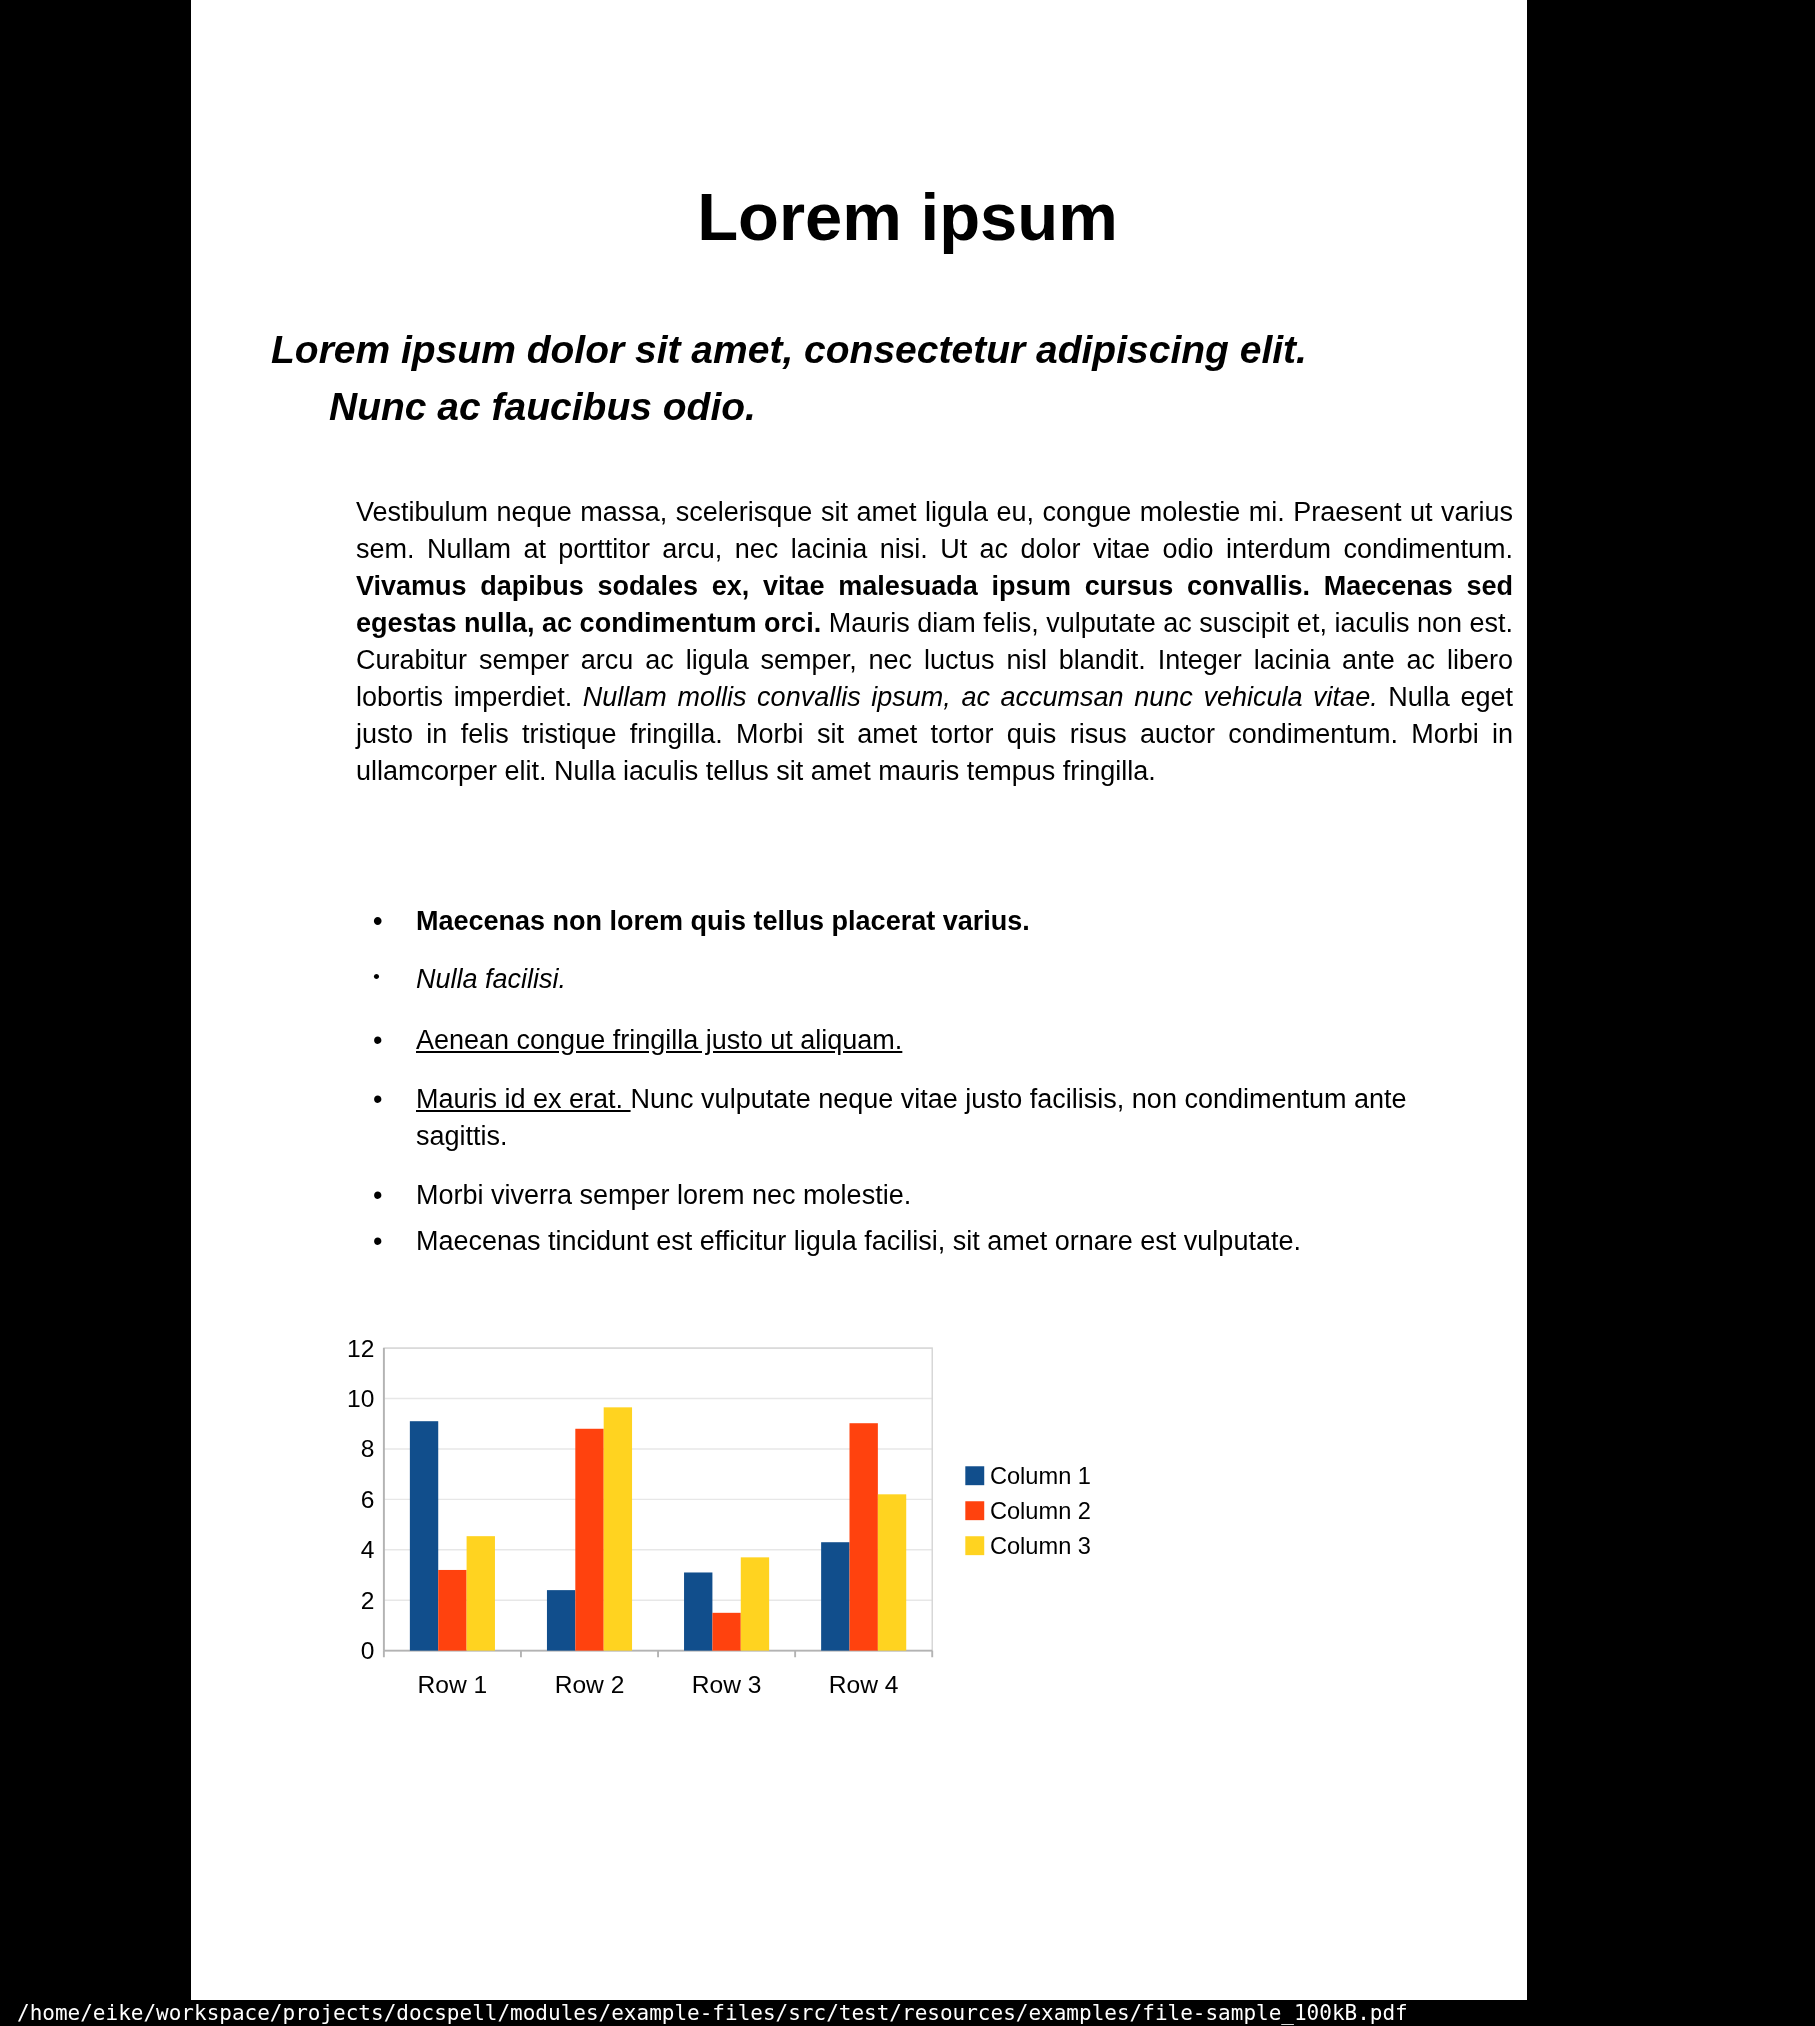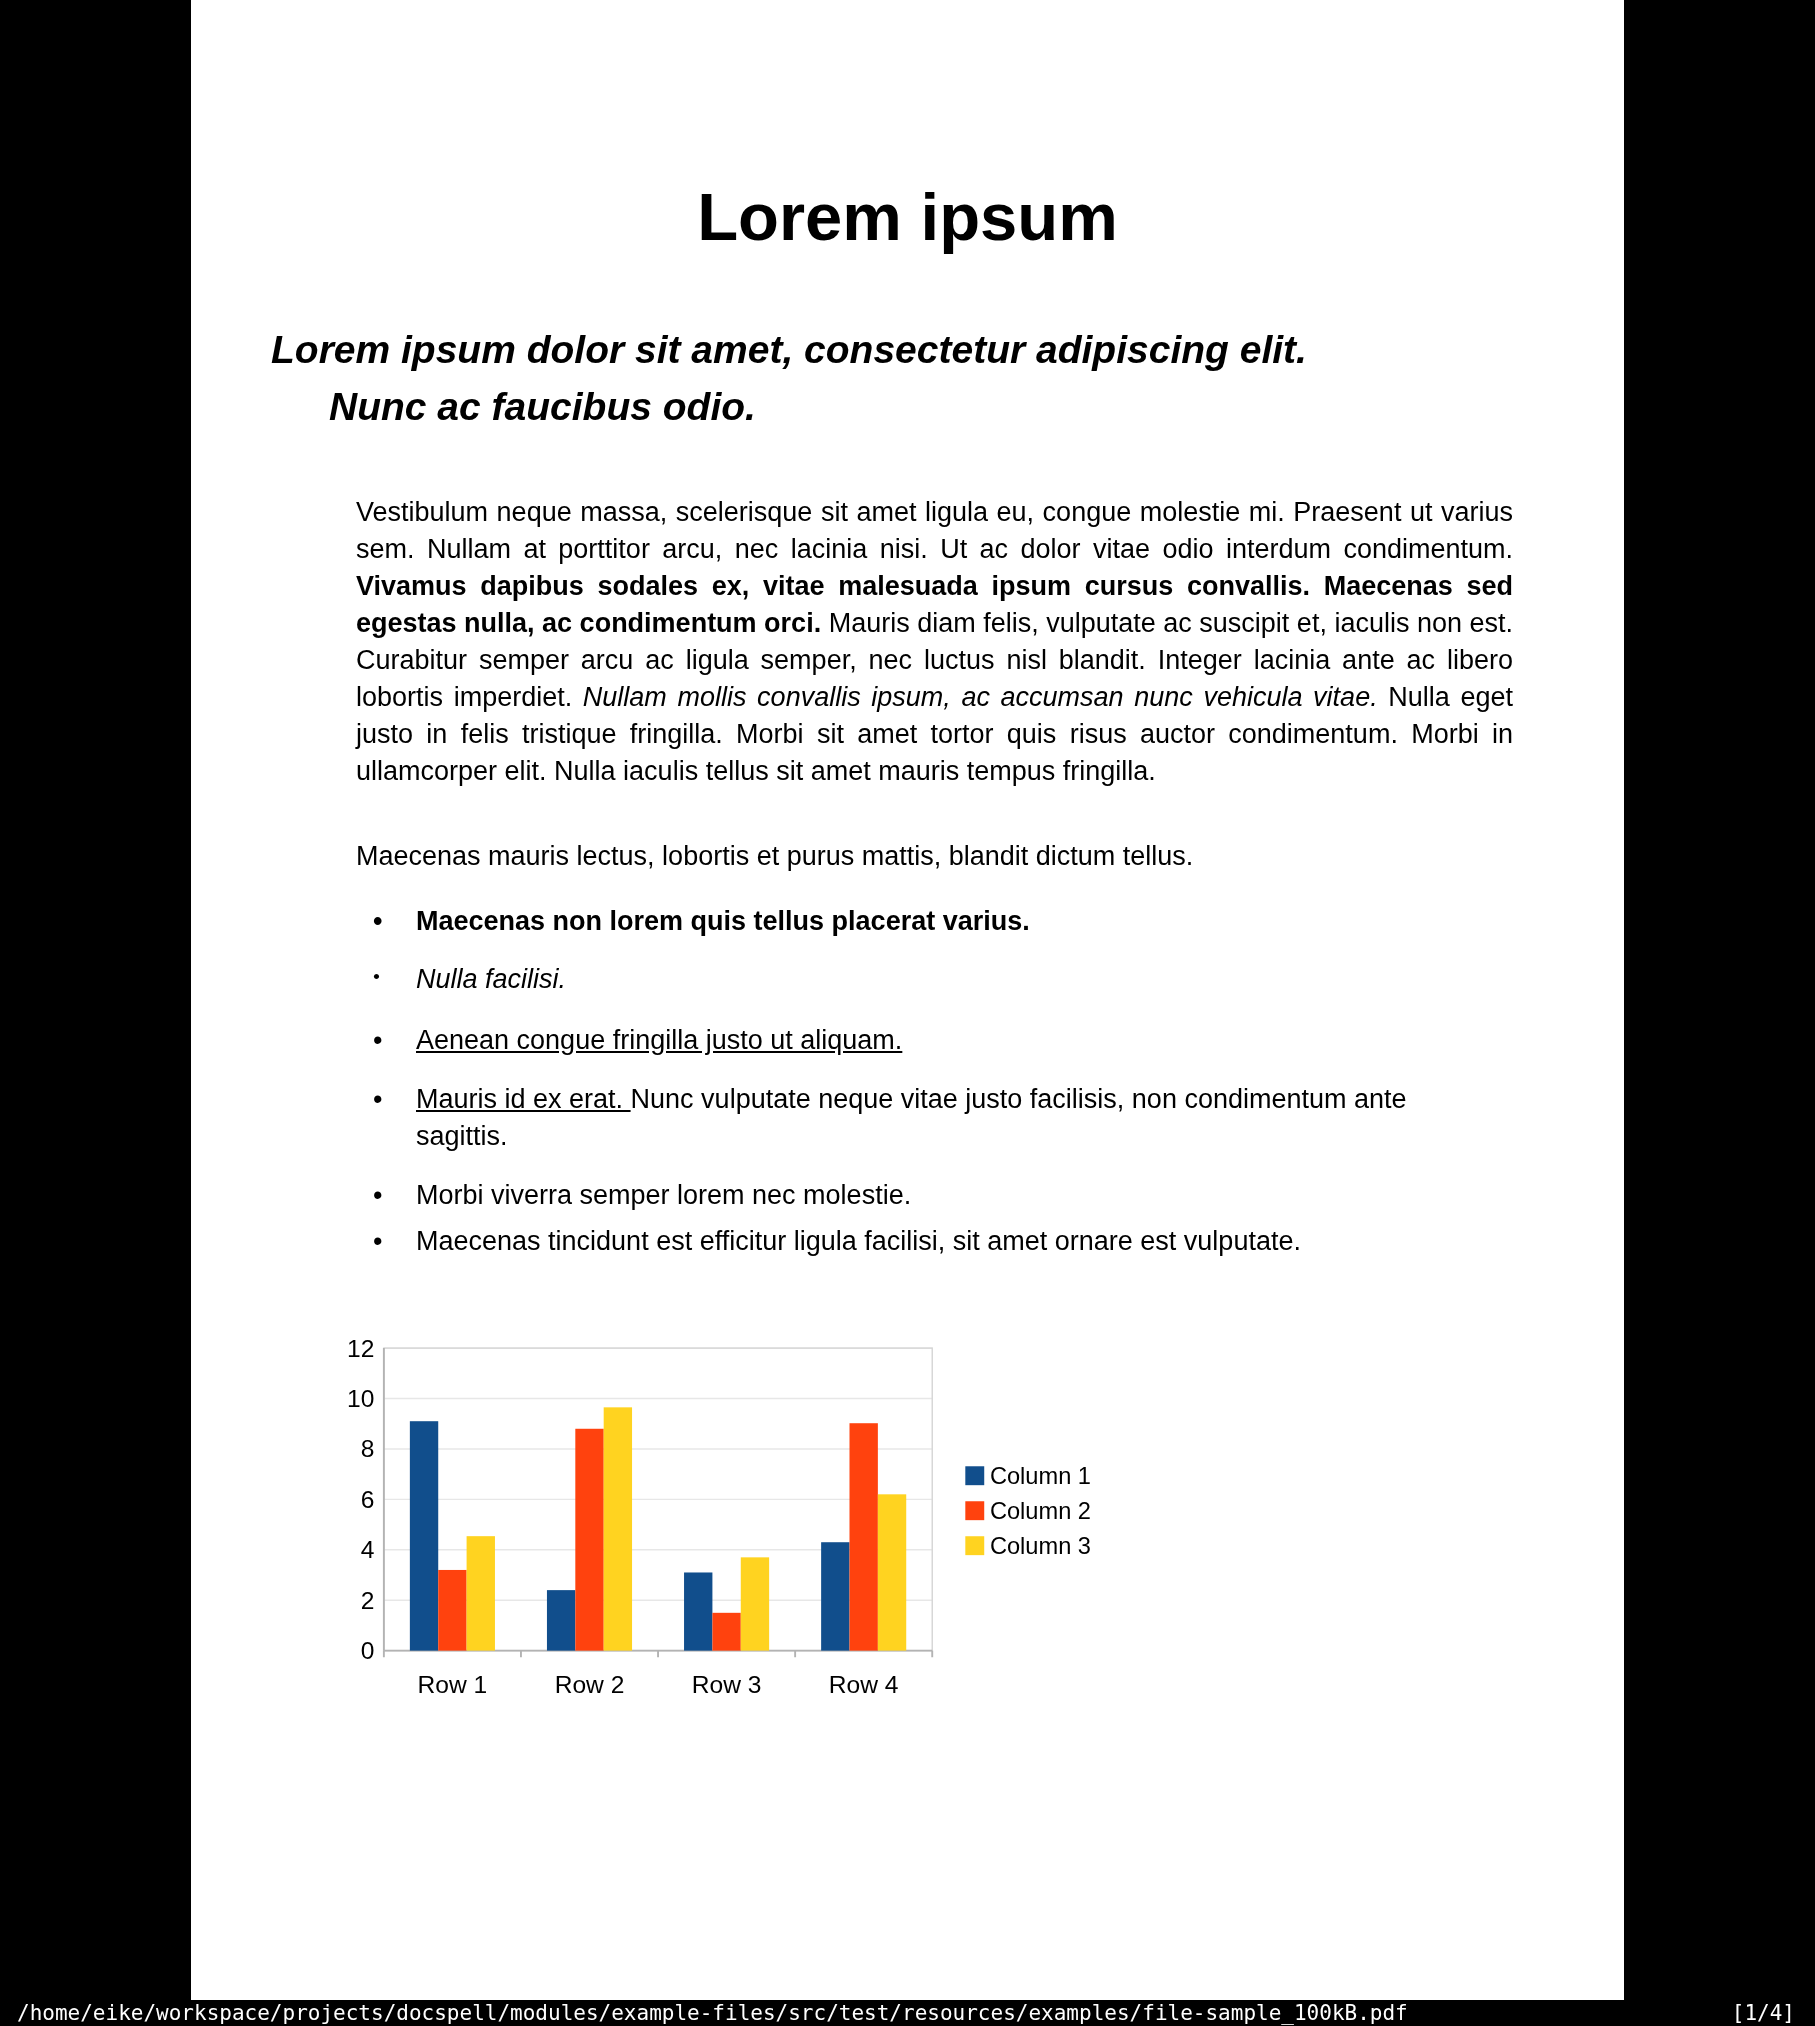--- a/index.html
+++ b/index.html
@@ -1,16 +1,16 @@
 <!DOCTYPE html>
 <html style="font-size:15px"><head>
 <meta charset="utf-8">
 <style>
   html,body{margin:0;padding:0;background:#000;}
-  #screen{position:relative;width:1815px;height:2026px;background:#000;overflow:hidden;font-family:"Liberation Sans",sans-serif;border-radius:19px;}
+  #screen{position:relative;width:1527px;height:2026px;background:#000;overflow:hidden;font-family:"Liberation Sans",sans-serif;}
   #page{position:absolute;left:191px;top:0;width:1433px;height:2000px;background:#ffffff;color:#000;}
   .doc-title{position:absolute;left:0;top:180px;width:100%;text-align:center;font-size:67px;font-weight:bold;line-height:74px;}
   .doc-heading{position:absolute;left:80px;top:321px;width:1230px;font-size:39px;font-weight:bold;line-height:57px;font-style:italic;}
   .doc-heading .h-line2{padding-left:58px;}
   .para{position:absolute;left:137px;width:1157px;font-size:27px;line-height:37px;text-align:justify;margin-left:28px;}
   #para1{top:494px;}
   #para2{top:838px;text-align:left;}
   .seg-bold{font-weight:bold;}
   .seg-italic{font-style:italic;}
   .seg-underline{text-decoration:underline;}
@@ -39,21 +39,20 @@
 
     <div class="doc-title">Lorem ipsum</div>
 
     <div class="doc-heading">
       <div class="h-line1">Lorem ipsum dolor sit amet, consectetur adipiscing elit.</div>
       <div class="h-line2">Nunc ac faucibus odio.</div>
     </div>
 
     <div class="para" id="para1"><span>Vestibulum neque massa, scelerisque sit amet ligula eu, congue molestie mi. Praesent ut varius sem. Nullam at porttitor arcu, nec lacinia nisi. Ut ac dolor vitae odio interdum condimentum. </span><span class="seg-bold">Vivamus dapibus sodales ex, vitae malesuada ipsum cursus convallis. Maecenas sed egestas nulla, ac condimentum orci.</span><span> Mauris diam felis, vulputate ac suscipit et, iaculis non est. Curabitur semper arcu ac ligula semper, nec luctus nisl blandit. Integer lacinia ante ac libero lobortis imperdiet. </span><span class="seg-italic">Nullam mollis convallis ipsum, ac accumsan nunc vehicula vitae.</span><span> Nulla eget justo in felis tristique fringilla. Morbi sit amet tortor quis risus auctor condimentum. Morbi in ullamcorper elit. Nulla iaculis tellus sit amet mauris tempus fringilla.</span></div>
 
-    <div class="para" id="para2">Maecenas mauris lectus, lobortis et purus mattis, blandit dictum tellus.</div>
 
     <div class="bullet" id="bullet1">
       <span class="marker">•</span>
       <span>Maecenas non lorem quis tellus placerat varius.</span>
     </div>
 
     <div class="bullet small-marker" id="bullet2">
       <span class="marker">•</span>
       <span>Nulla facilisi.</span>
     </div>

